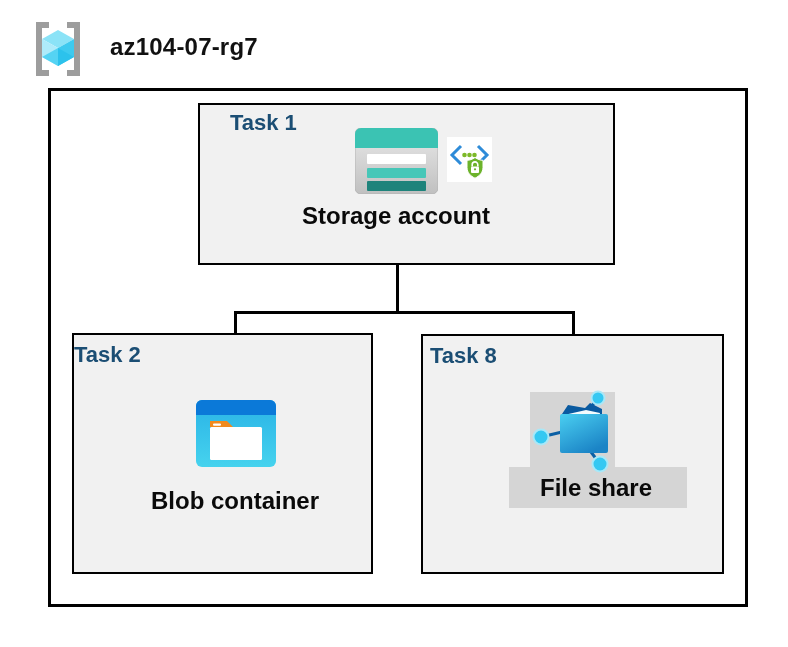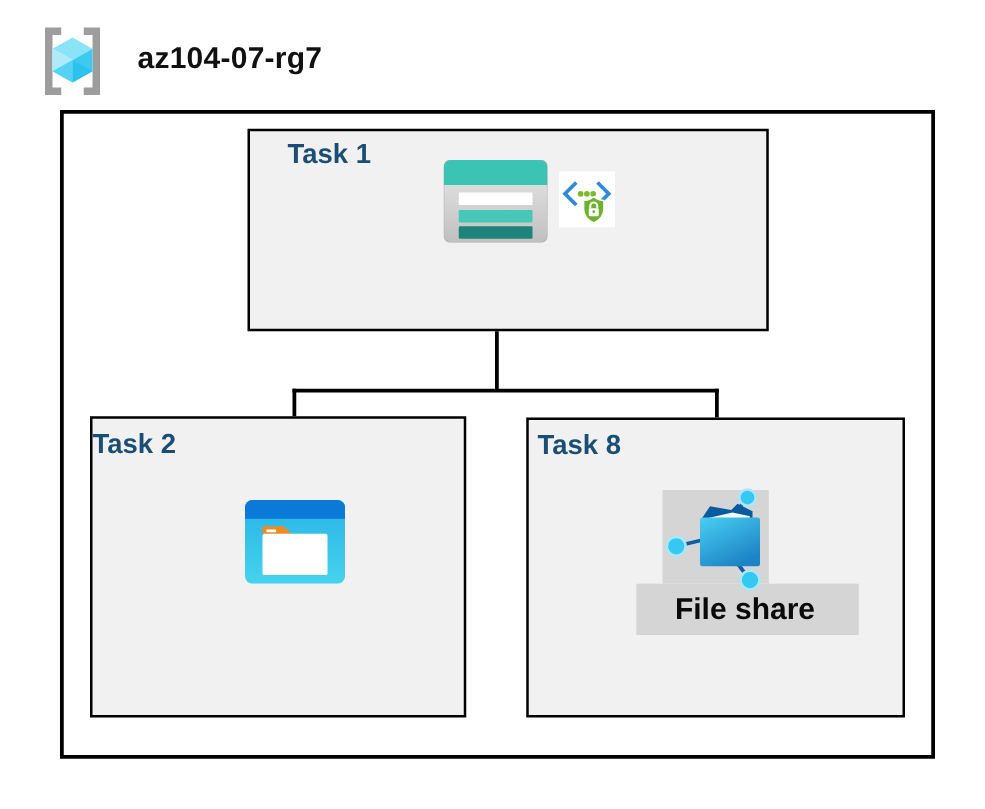--- a/index.html
+++ b/index.html
@@ -88,38 +88,40 @@
     <polyline points="31,9 40,18 31,27" fill="none" stroke="#2e8bd8" stroke-width="3"></polyline>
     <circle cx="17.5" cy="18" r="2.3" fill="#7db928"></circle>
     <circle cx="22.5" cy="18" r="2.3" fill="#7db928"></circle>
     <circle cx="27.5" cy="18" r="2.3" fill="#7db928"></circle>
     <path d="M28,20.5 c2.5,1.8 5.5,2.8 8,2.8 v7 c0,5.5 -3.5,8.7 -8,10.9 c-4.5,-2.2 -8,-5.4 -8,-10.9 v-7 c2.5,0 5.5,-1 8,-2.8 z" fill="#6cb32b" stroke="#ffffff" stroke-width="1"></path>
     <path d="M25.2,29.5 v-1.8 a2.8,2.8 0 0 1 5.6,0 v1.8" fill="none" stroke="#ffffff" stroke-width="1.6"></path>
     <rect x="24" y="29.5" width="8" height="6.5" rx="1" fill="#ffffff"></rect>
     <circle cx="28" cy="32.3" r="1.1" fill="#6cb32b"></circle>
   </svg>
 
+  <div class="item-label" style="left:246px;top:202px;width:300px;">Storage account</div>
 
   <div class="task-box task2"></div>
   <div class="task-label" style="left:74px;top:342px;">Task 2</div>
 
   <svg class="abs" style="left:196px;top:400px;" width="80" height="67" viewBox="0 0 80 67">
     <defs>
       <linearGradient id="bcyan" x1="0" y1="0" x2="0" y2="1">
         <stop offset="0" stop-color="#29b2e6"></stop>
           <stop offset="1" stop-color="#46d3ee"></stop>
       </linearGradient>
     </defs>
     <rect x="0" y="0" width="80" height="67" rx="6" fill="url(#bcyan)"></rect>
     <path d="M6,0 h68 a6,6 0 0 1 6,6 v9 h-80 v-9 a6,6 0 0 1 6,-6 z" fill="#0b79d8"></path>
     <path d="M14,21 h17 l6,6 h-23 z" fill="#f18a1d"></path>
     <rect x="17" y="23.5" width="8" height="2.3" rx="1" fill="#ffffff"></rect>
     <rect x="14" y="27" width="52" height="33" rx="1.5" fill="#ffffff"></rect>
   </svg>
 
+  <div class="item-label" style="left:85px;top:487px;width:300px;">Blob container</div>
 
   <div class="task-box task3"></div>
   <div class="task-label" style="left:430px;top:343px;">Task 8</div>
 
   <div class="gray-square"></div>
   <div class="gray-label-rect"></div>
 
   <svg class="abs" style="left:530px;top:392px;overflow:visible;" width="85" height="80" viewBox="0 0 85 80">
     <defs>
       <linearGradient id="fcyan" x1="0" y1="0" x2="0.6" y2="1">

